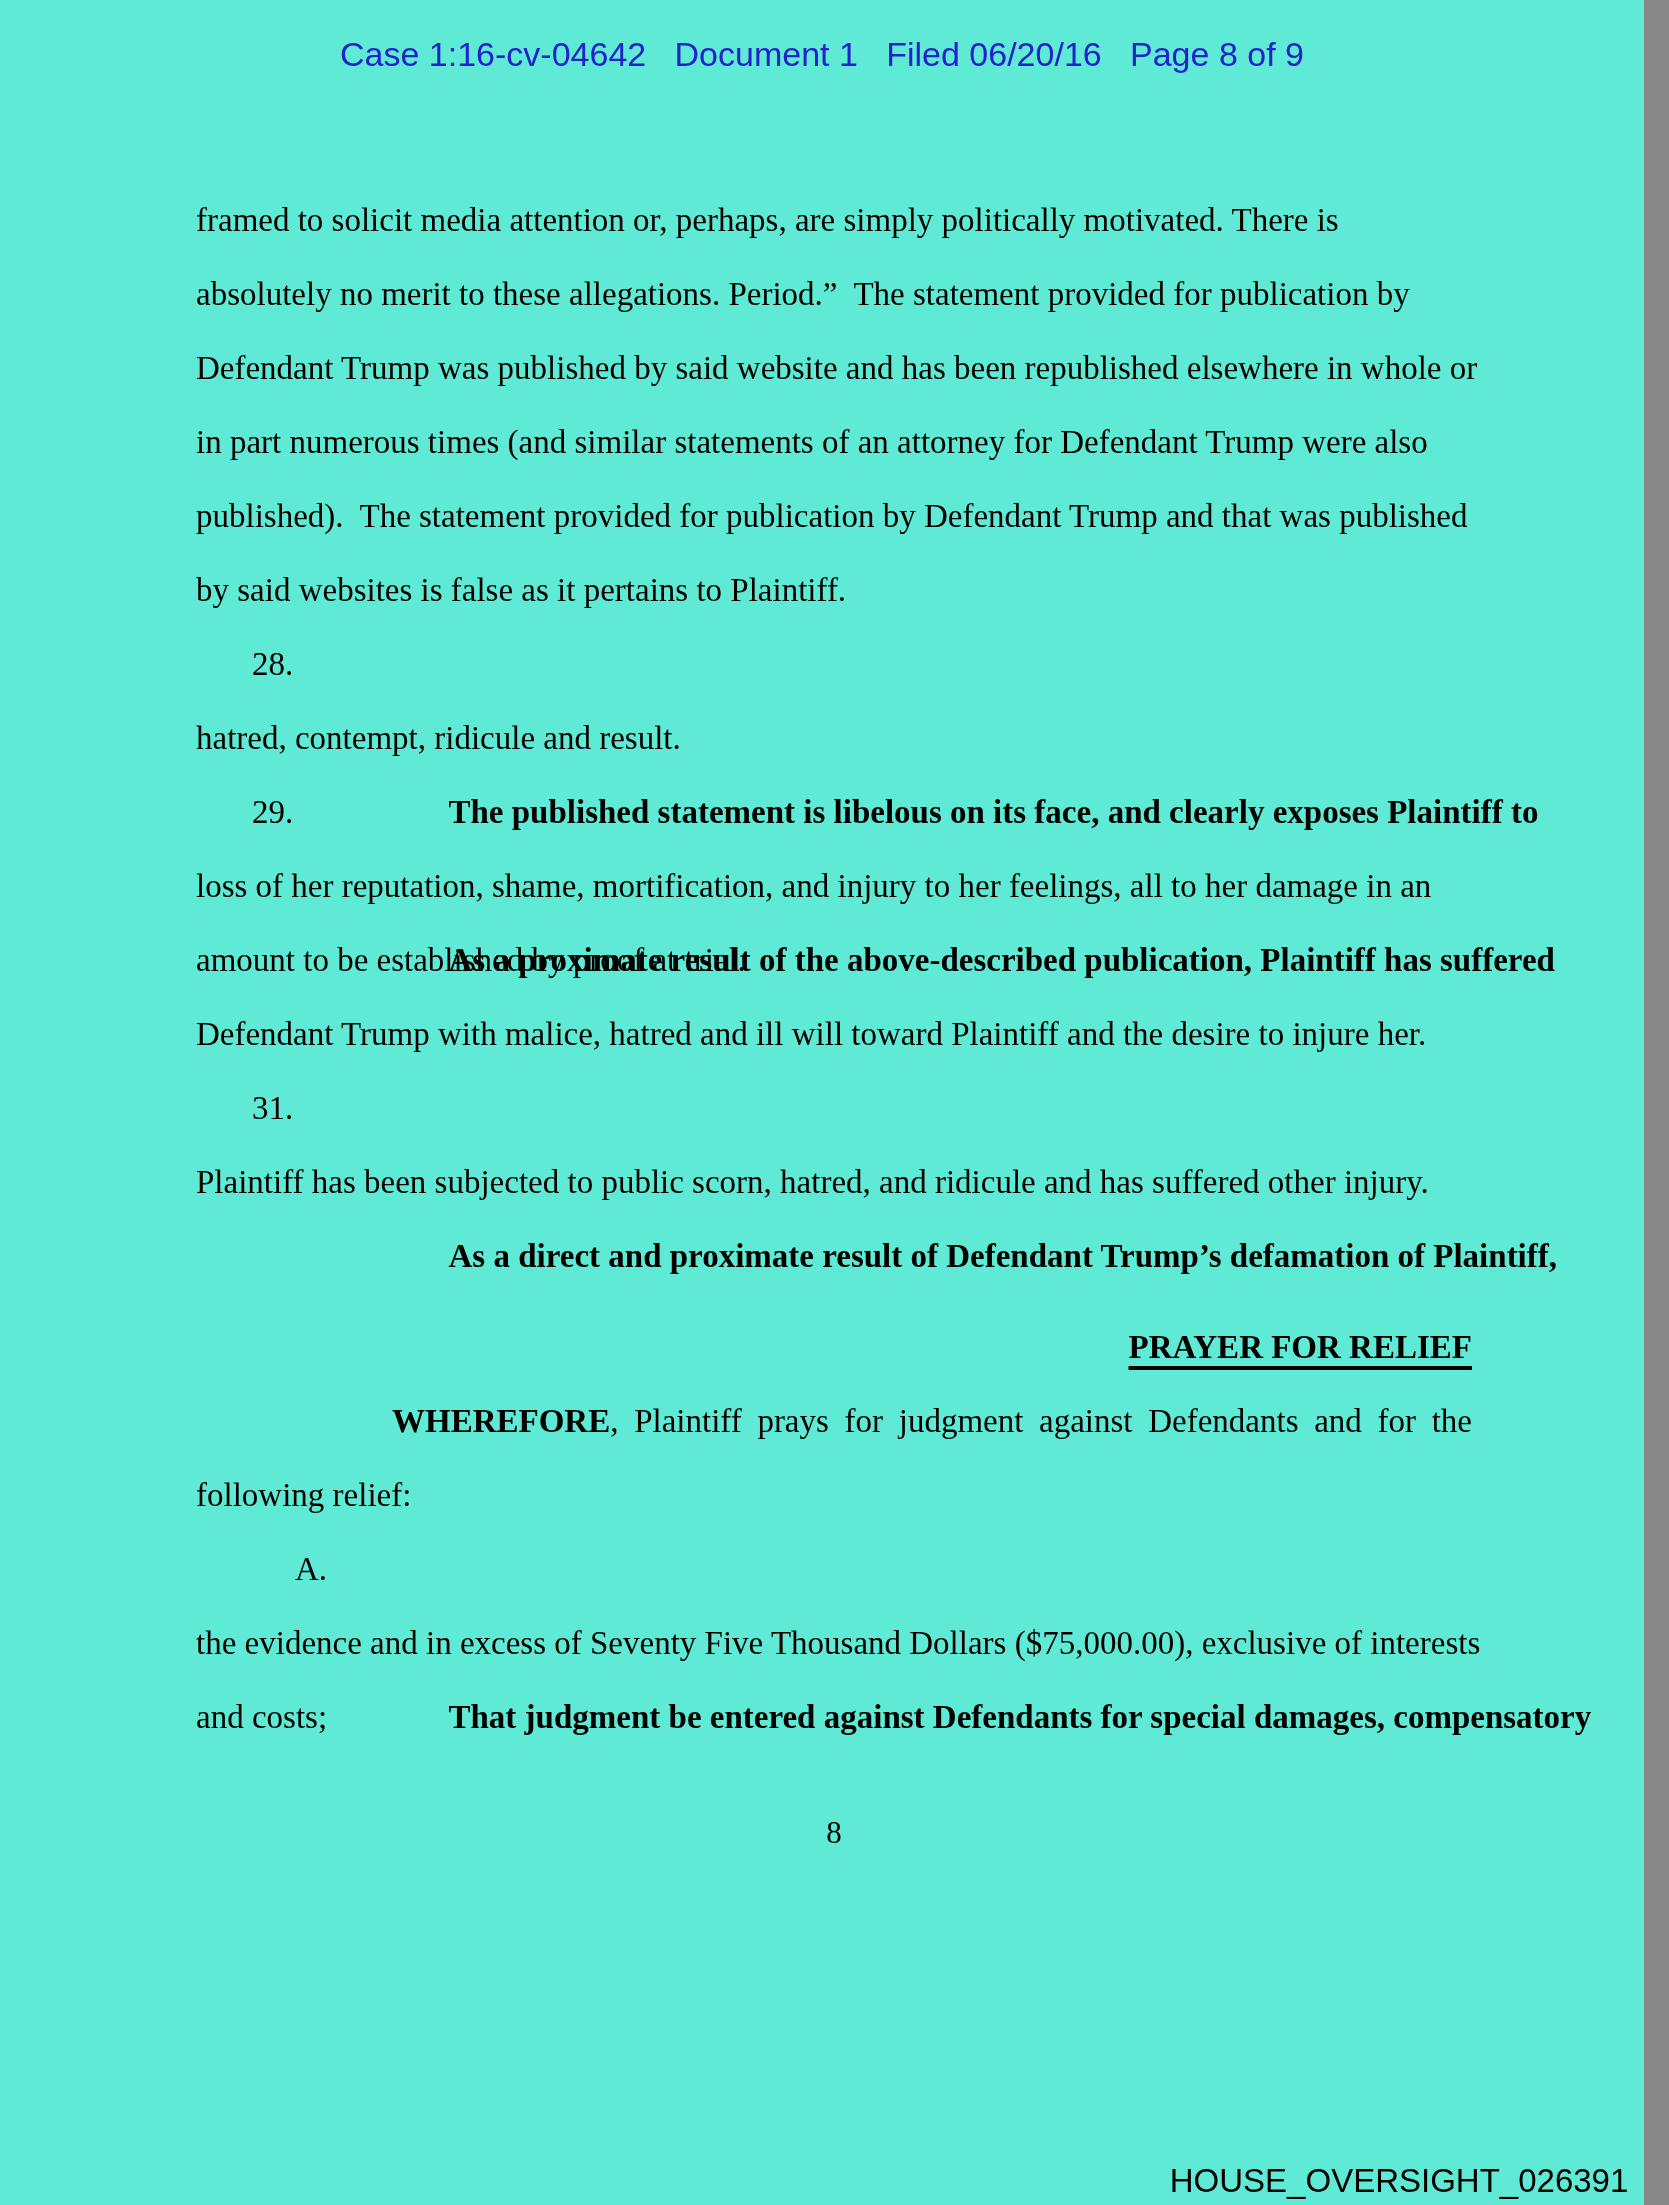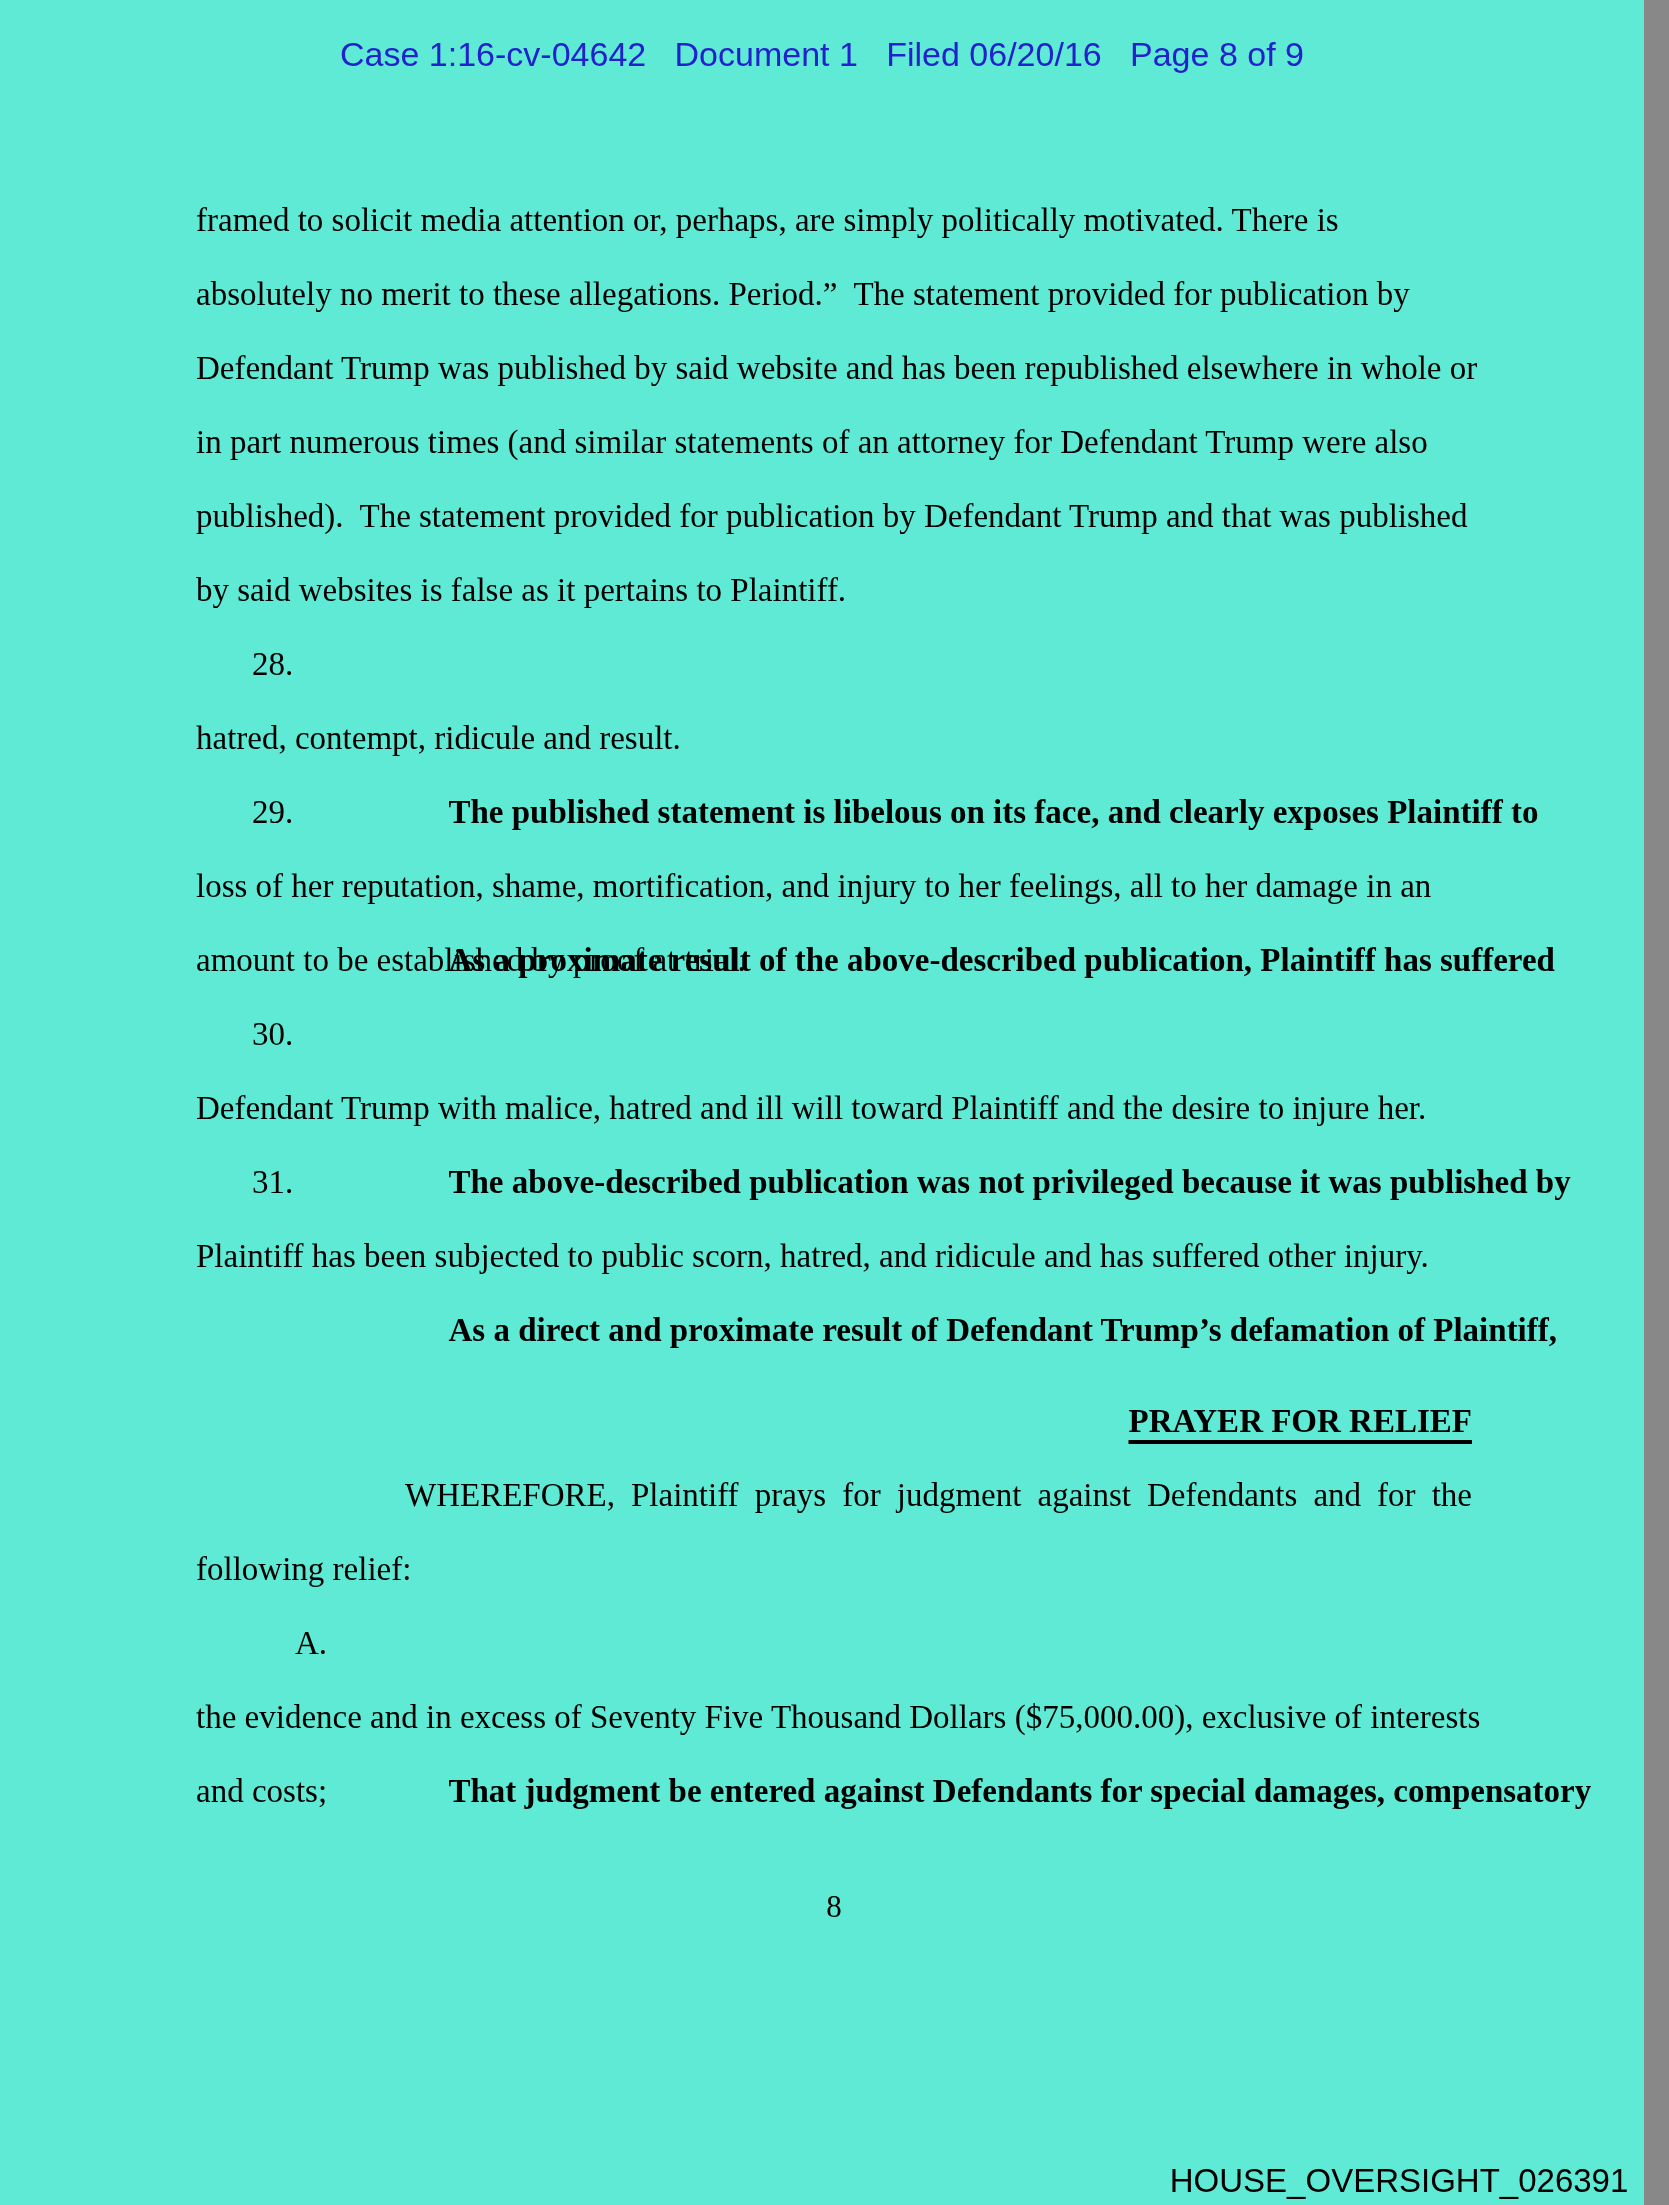--- a/index.html
+++ b/index.html
@@ -63,21 +63,21 @@
     text-underline-offset:7.9px;
   }
   .wherefore-line{
     height:74px;
     line-height:74px;
     font-size:33px;
     margin-left:196px;
     text-align:justify;
     text-align-last:justify;
   }
-  .b{font-weight:normal;margin-left:13px;}
+  .b{font-weight:bold;}
   .pageno{
     margin-top:42px;
     height:74px;
     line-height:74px;
     text-align:center;
     font-size:31px;
   }
   .bates-stamp{
     position:absolute;
     right:15.7px;
@@ -109,24 +109,20 @@
     </div>
     <div class="bline">hatred, contempt, ridicule and result.</div>
 
     <div class="bline">
       <span class="pnum">29.</span>
       <span class="ptext">As a proximate result of the above-described publication, Plaintiff has suffered</span>
     </div>
     <div class="bline">loss of her reputation, shame, mortification, and injury to her feelings, all to her damage in an</div>
     <div class="bline">amount to be established by proof at trial.</div>
 
-    <div class="bline">
-      <span class="pnum">30.</span>
-      <span class="ptext">The above-described publication was not privileged because it was published by</span>
-    </div>
     <div class="bline">Defendant Trump with malice, hatred and ill will toward Plaintiff and the desire to injure her.</div>
 
     <div class="bline">
       <span class="pnum">31.</span>
       <span class="ptext">As a direct and proximate result of Defendant Trump’s defamation of Plaintiff,</span>
     </div>
     <div class="bline">Plaintiff has been subjected to public scorn, hatred, and ridicule and has suffered other injury.</div>
 
     <div class="heading-line">
       <span class="heading-text">PRAYER FOR RELIEF</span>

